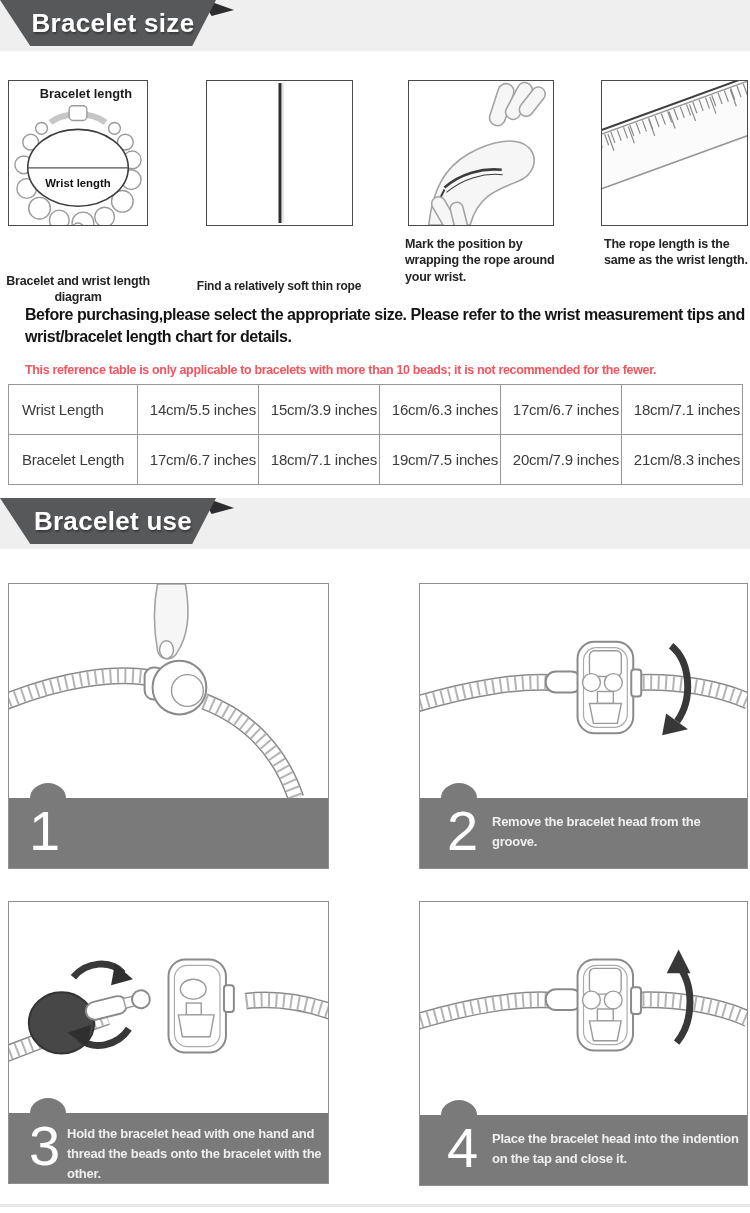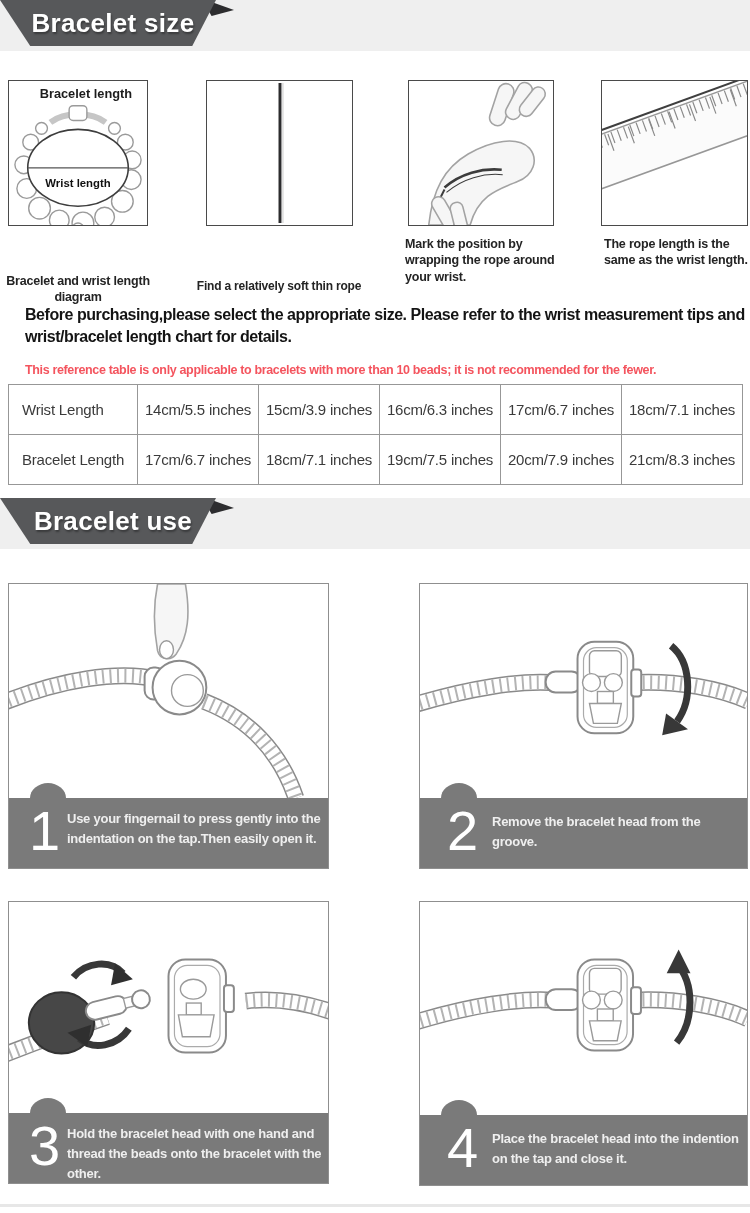--- a/index.html
+++ b/index.html
@@ -25,21 +25,21 @@
   .m-caption.center{text-align:center;margin-top:41px;}
 
   .intro{position:absolute;left:13px;top:292px;width:729px;margin:12px;
         font-size:16px;font-weight:700;letter-spacing:-.45px;line-height:1.35;color:#141414;}
   .warning{position:absolute;left:13px;top:351px;width:737px;margin:12px;white-space:nowrap;
         font-size:12.5px;font-weight:700;letter-spacing:-.35px;color:#f4545e;}
 
   
   .size-table{position:absolute;left:8px;top:384px;width:735px;border-collapse:collapse;table-layout:fixed;}
   .size-table td{border:1px solid #979797;height:49px;font-size:15px;color:#3b3b3b;
-        text-align:center;letter-spacing:-.2px;padding:0 2px;}
+        text-align:right;letter-spacing:-.2px;padding:0 2px;}
   .size-table td.rowlabel{text-align:left;padding-left:13px;width:113px;}
 
   
   .step-box{position:absolute;background:#fff;border:1px solid #8f8f8f;box-sizing:border-box;}
   .step-art{position:absolute;left:0;right:0;top:0;bottom:70px;}
   .step-art svg{display:block;width:100%;height:100%;}
   .step-band{position:absolute;left:0;right:0;bottom:0;height:70px;background:#7a7a7a;}
   .step-bump{position:absolute;top:-15px;left:21px;width:36px;height:30px;border-radius:50% 50% 0 0;background:#7a7a7a;}
   .step-num{position:absolute;left:20px;top:5px;color:#fff;font-size:56px;font-weight:300;line-height:1;}
   .step-text{position:absolute;left:58px;right:5px;top:11px;color:#efefef;
@@ -179,21 +179,20 @@
         <path d="M 149 0 L 177 0 C 182 30, 180 52, 168 70 C 162 78, 151 76, 149 67 C 145 45, 145 20, 149 0 Z" class="skin"></path>
         <rect x="136" y="84" width="20" height="32" rx="9" class="lineart"></rect>
         <circle cx="171" cy="104" r="27" class="lineart"></circle>
         <circle cx="179" cy="107" r="16" class="lineart-thin"></circle>
         <ellipse cx="158" cy="66" rx="7" ry="9" class="lineart-thin"></ellipse>
       </svg>
     </div>
     <div class="step-band">
       <div class="step-bump"></div>
       <div class="step-num">1</div>
-      <div class="step-text">Use your fingernail to press gently into the indentation on the tap.Then easily open it.</div>
     </div>
   </div>
 
   <div class="step-box right" style="left:419px;top:583px;width:329px;height:286px">
     <div class="step-art">
       <svg viewBox="0 0 328 215">
         <path d="M -8 122 C 50 104, 100 97, 132 99" class="tube-o"></path>
         <path d="M -8 122 C 50 104, 100 97, 132 99" class="tube-i"></path>
         <path d="M -8 122 C 50 104, 100 97, 132 99" class="tube-h"></path>
         <path d="M 216 99 C 258 97, 302 105, 330 118" class="tube-o"></path>

